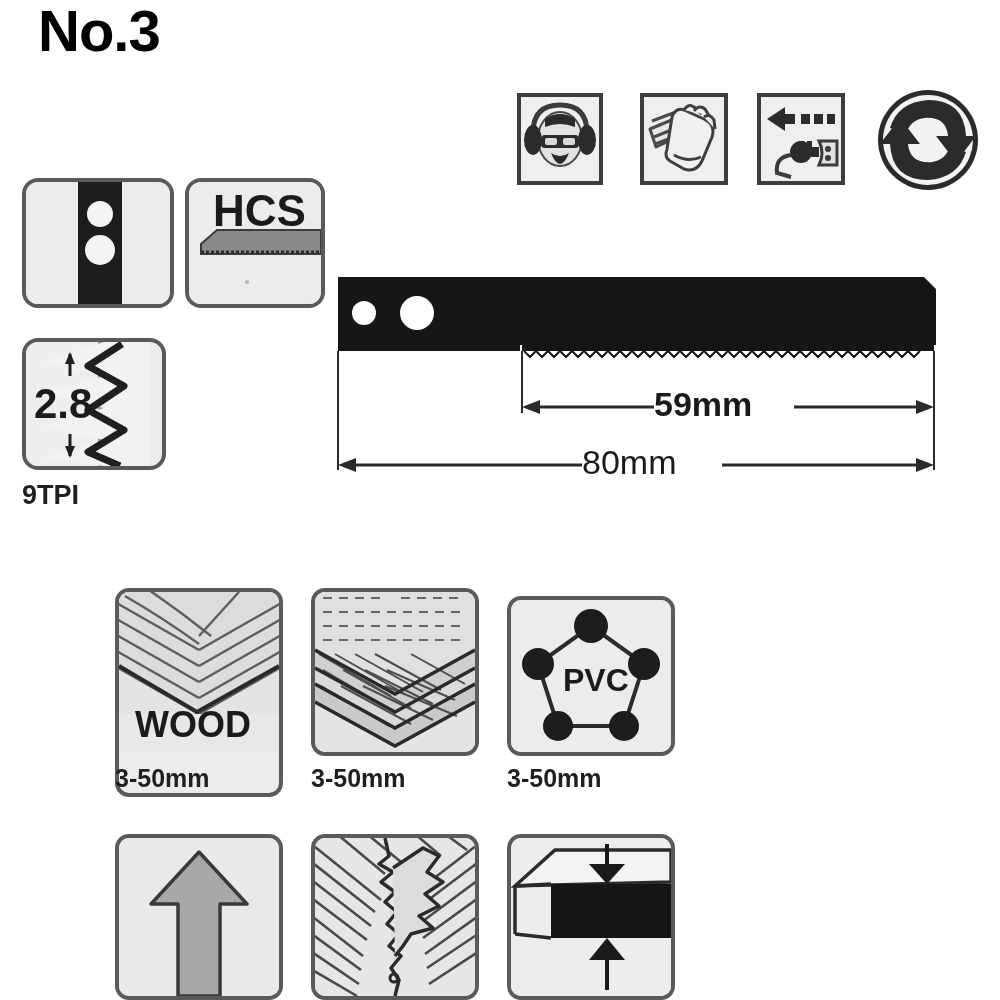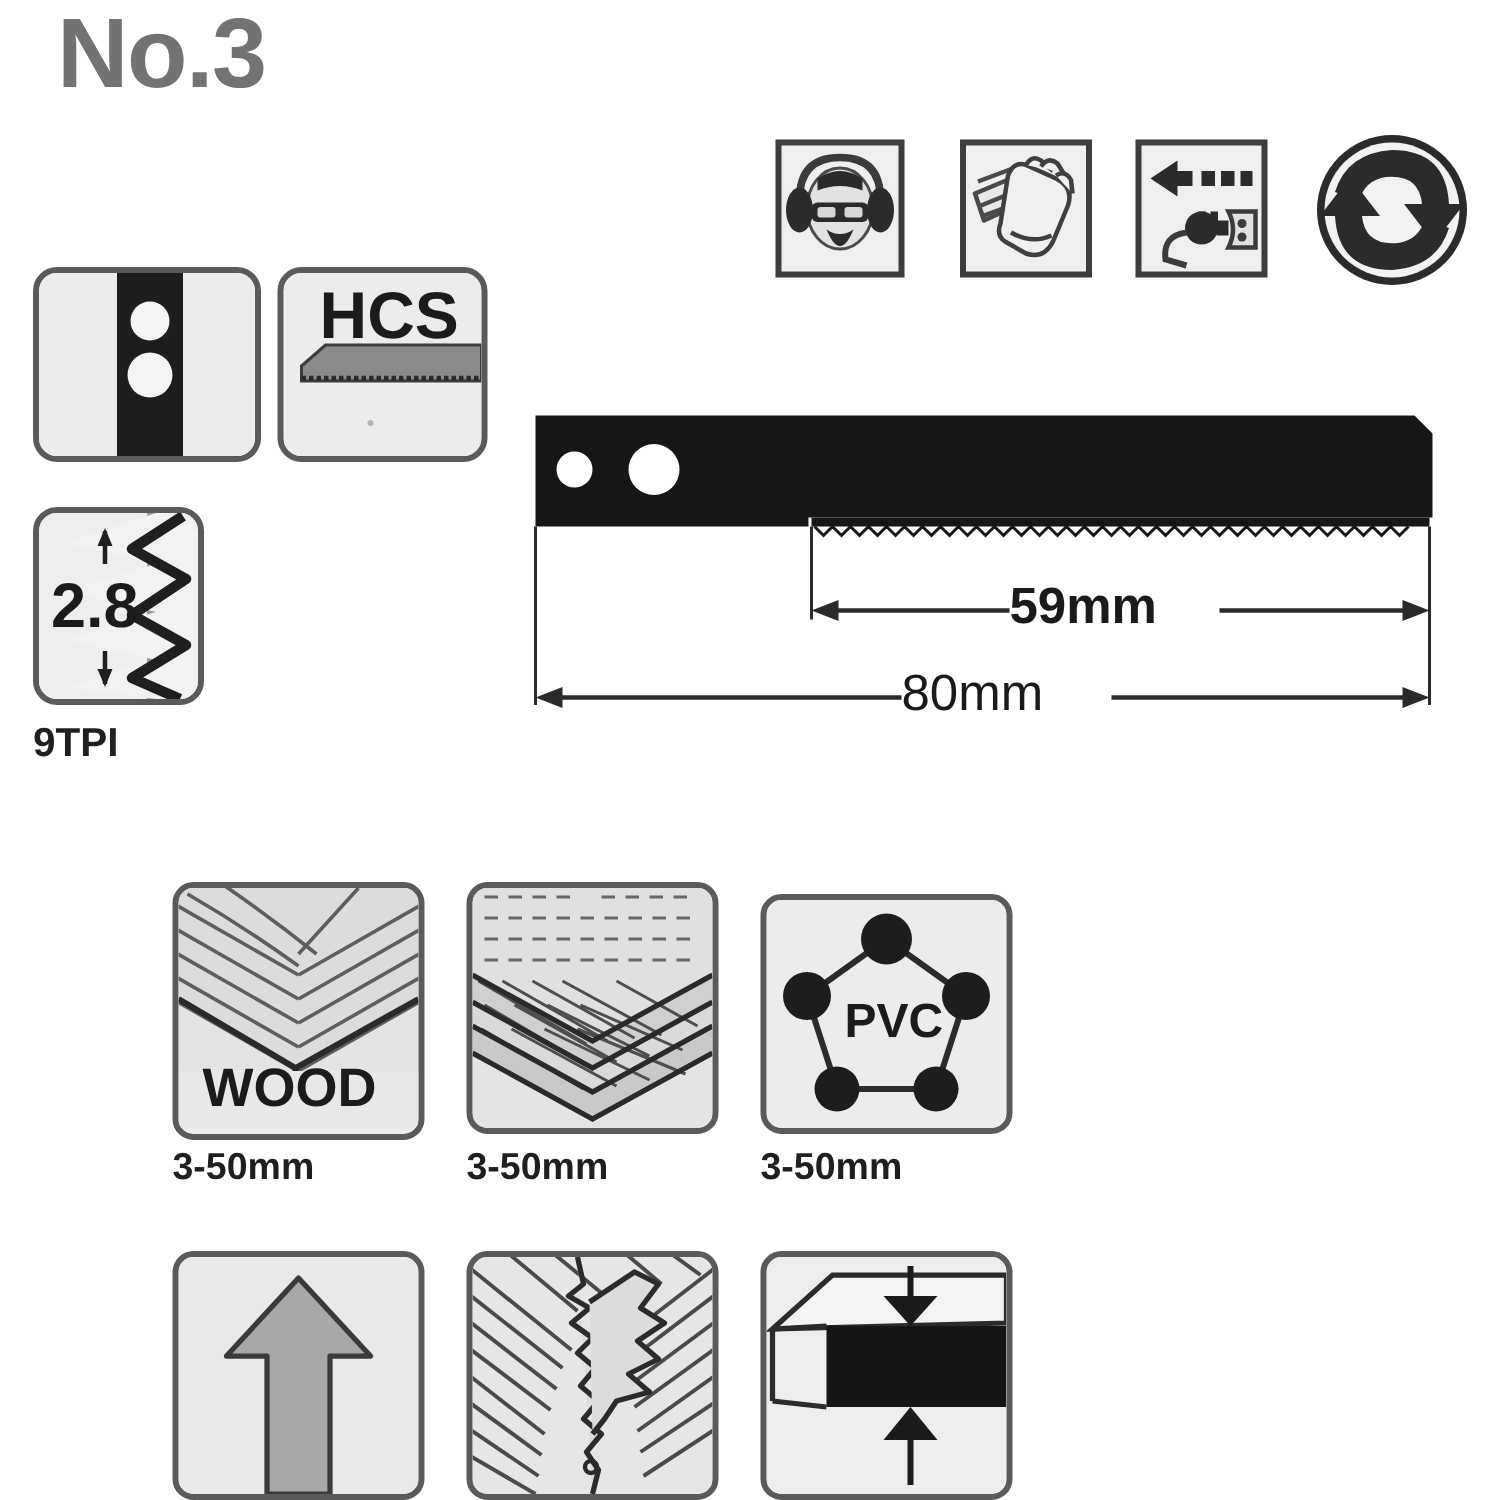--- a/index.html
+++ b/index.html
@@ -7,22 +7,22 @@
     width:1000px;height:1000px;position:relative;overflow:hidden;
     font-family:"Liberation Sans", sans-serif;
     color:#1a1a1a;
     -webkit-font-smoothing:antialiased;
   }
   .abs{position:absolute;}
 
   
   #title{
     left:38px;top:2px;
-    font-size:66px;font-weight:bold;letter-spacing:-1px;
-    color:#737373;line-height:1;
+    font-size:58px;font-weight:bold;letter-spacing:-1px;
+    color:#000000;line-height:1;
   }
 
   
   .tile{
     box-sizing:border-box;
     border:4px solid #5a5a5a;
     border-radius:14px;
     background:#ececec;
     overflow:hidden;
     position:absolute;
@@ -132,39 +132,39 @@
 <div class="tile tile-sq" style="left:185px;top:178px;width:140px;height:130px;">
   <svg width="132" height="122" viewBox="0 0 132 122" aria-hidden="true">
     <rect x="0" y="0" width="132" height="122" fill="#ececec"></rect>
     <path d="M12 62 L28 48 L132 48 L132 72 L12 72 Z" fill="#8a8a8a" stroke="#3c3c3c" stroke-width="2"></path>
     <path d="M12 70 L132 70" stroke="#2b2b2b" stroke-width="3" stroke-dasharray="3 2"></path>
     <circle cx="58" cy="100" r="2" fill="#b5b5b5"></circle>
   </svg>
   <div class="tile-label" style="left:24px;top:4px;font-size:44px;">HCS</div>
 </div>
 
-<div class="tile tile-sq" style="left:22px;top:338px;width:114px;height:132px;">
+<div class="tile tile-sq" style="left:22px;top:338px;width:144px;height:132px;">
   <svg width="124" height="124" viewBox="0 0 124 124" aria-hidden="true">
     <rect x="0" y="0" width="124" height="124" fill="#eeeeee"></rect>
     <rect x="72" y="0" width="52" height="124" fill="#9b9b9b"></rect>
     <path d="M124 0 L78 0 L18 20 L78 34 L18 52 L78 66 L18 84 L78 98 L18 116 L78 124 L124 124 Z" fill="#f2f2f2"></path>
     <path d="M96 2 L62 24 L98 44 L62 68 L98 88 L62 110 L94 124" fill="none" stroke="#1f1f1f" stroke-width="7" stroke-linejoin="round"></path>
     <g stroke="#1f1f1f" stroke-width="3">
       <line x1="44" y1="12" x2="44" y2="34"></line>
       <line x1="44" y1="92" x2="44" y2="114"></line>
     </g>
     <path d="M44 10 L39 22 L49 22 Z" fill="#1f1f1f"></path>
     <path d="M44 116 L39 104 L49 104 Z" fill="#1f1f1f"></path>
   </svg>
   <div class="tile-label" style="left:8px;top:38px;font-size:42px;">2.8</div>
 </div>
 
 <div class="cap" style="left:22px;top:480px;width:132px;font-size:27px;">9TPI</div>
 
-<div class="abs" style="left:343px;top:265px;width:630px;height:230px;">
+<div class="abs" style="left:324px;top:265px;width:630px;height:230px;">
   <svg width="630" height="230" viewBox="0 0 630 230" aria-hidden="true">
 
     <path d="M14 12 L600 12 L612 24 L612 80 L196 80 L196 86 L14 86 Z" fill="#161616"></path>
 
     <g fill="#161616">
       <path d="M200 80 L608 80 L608 90
                L200 90 Z" opacity="0"></path>
     </g>
     <path id="teeth" d="M198 80 L610 80 L610 86
           L198 86 Z" fill="#161616"></path>
@@ -199,21 +199,21 @@
       <line x1="398" y1="200" x2="604" y2="200"></line>
     </g>
     <path d="M14 200 L32 193 L32 207 Z" fill="#2a2a2a"></path>
     <path d="M610 200 L592 193 L592 207 Z" fill="#2a2a2a"></path>
   </svg>
 
   <div class="abs" style="left:330px;top:120px;font-size:34px;font-weight:bold;">59mm</div>
   <div class="abs" style="left:258px;top:178px;font-size:34px;font-weight:normal;">80mm</div>
 </div>
 
-<div class="tile" style="left:115px;top:588px;width:168px;height:172px;">
+<div class="tile" style="left:115px;top:588px;width:168px;height:209px;">
   <svg width="160" height="160" viewBox="0 0 160 160" aria-hidden="true">
     <rect width="160" height="160" fill="#e4e4e4"></rect>
     <path d="M0 0 L160 0 L160 78 L76 122 L0 78 Z" fill="#dcdcdc"></path>
     <g stroke="#5e5e5e" stroke-width="2.4" fill="none">
       <path d="M-4 10 L80 58 M-4 26 L80 74 M-4 42 L80 90 M-4 58 L80 106 M-4 74 L80 122"></path>
       <path d="M164 10 L80 58 M164 26 L80 74 M164 42 L80 90 M164 58 L80 106 M164 74 L80 122"></path>
       <path d="M6 4 Q44 26 80 52 M30 -2 Q62 20 92 44 M120 0 Q100 22 80 44"></path>
     </g>
     <path d="M0 74 L78 120 L160 74" fill="none" stroke="#2a2a2a" stroke-width="4"></path>
     <path d="M78 120 L78 160" stroke="#2a2a2a" stroke-width="4"></path>

